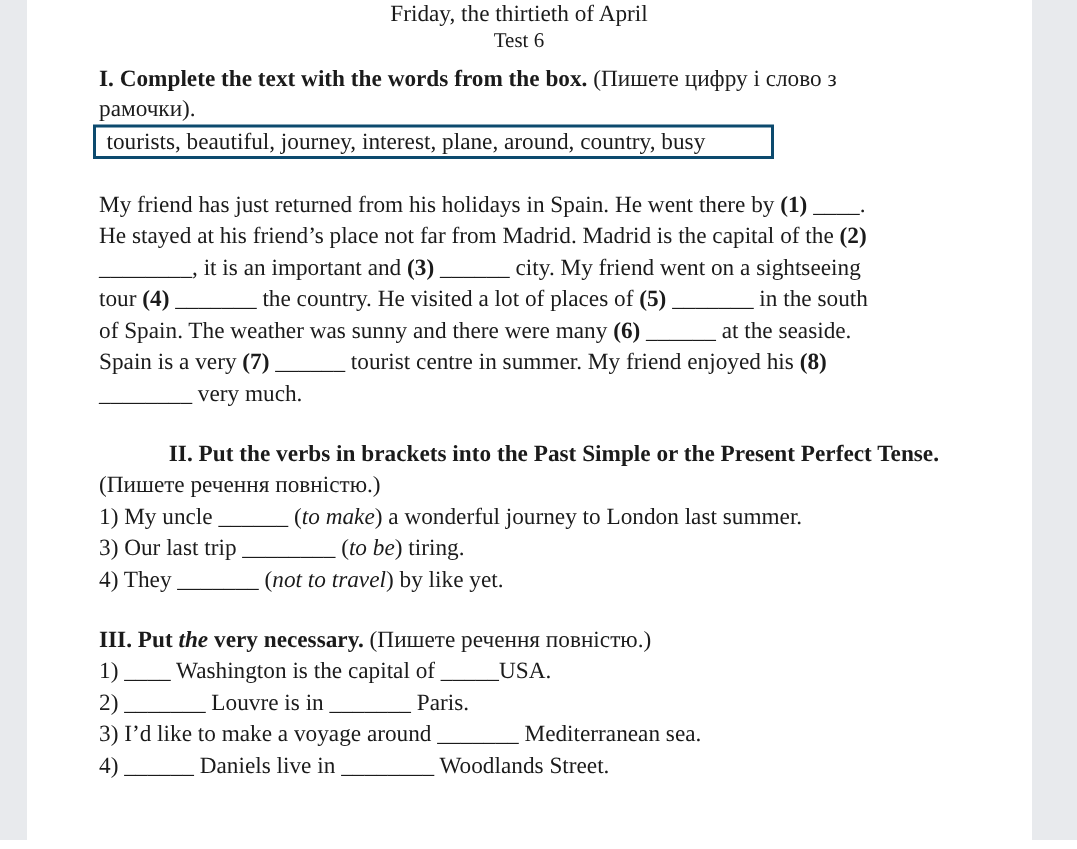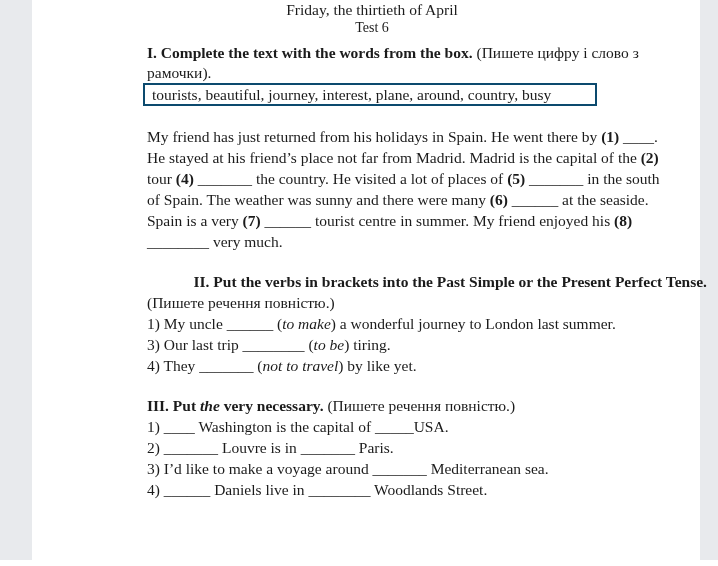--- a/index.html
+++ b/index.html
@@ -5,25 +5,25 @@
   html,body{margin:0;padding:0;background:#ffffff;}
   .stage{
     position:relative;width:718px;height:566px;overflow:hidden;
     background:#ffffff;color:#1b1b1b;
     font-family:"Liberation Serif","DejaVu Serif",serif;
     -webkit-font-smoothing:antialiased;
   }
   .strip{position:absolute;top:0;height:560px;background:#e8eaed;}
   .strip.left{left:0;width:32px;}
   .strip.right{left:688px;width:30px;}
-  .paper{position:absolute;left:44px;top:0;width:656px;height:566px;background:#ffffff;}
+  .paper{position:absolute;left:18px;top:0;width:656px;height:566px;background:#ffffff;}
   .centered{text-align:center;}
   .date-line{font-size:15.5px;line-height:17px;padding-top:1px;}
   .test-title{font-size:14px;line-height:20px;}
-  .content{padding-left:103px;width:560px;font-size:15.5px;}
+  .content{padding-left:48px;width:560px;font-size:15.5px;}
   .line{line-height:21px;white-space:nowrap;}
   .t1-heading{margin-top:5px;}
   .t1-heading .line{line-height:19.5px;}
   .word-box{
     margin-left:-4px;margin-top:1px;width:436px;
     border:2px solid #0c4a6e;padding:0 7px;
     line-height:19px;white-space:nowrap;
   }
   .paragraph{margin-top:20px;}
   .t2-heading{margin-top:19px;text-align:right;}
@@ -49,20 +49,21 @@
           <div class="line"><span>рамочки).</span></div>
         </div>
 
       <div class="word-box">
         <span>tourists, beautiful, journey, interest, plane, around, country, busy</span>
       </div>
 
       <div class="paragraph">
           <div class="line"><span>My friend has just returned from his holidays in Spain. He went there by </span><span class="seg-b">(1)</span><span> ____.</span></div>
           <div class="line"><span>He stayed at his friend’s place not far from Madrid. Madrid is the capital of the </span><span class="seg-b">(2)</span></div>
+          <div class="line"><span>________, it is an important and </span><span class="seg-b">(3)</span><span> ______ city. My friend went on a sightseeing</span></div>
           <div class="line"><span>tour </span><span class="seg-b">(4)</span><span> _______ the country. He visited a lot of places of </span><span class="seg-b">(5)</span><span> _______ in the south</span></div>
           <div class="line"><span>of Spain. The weather was sunny and there were many </span><span class="seg-b">(6)</span><span> ______ at the seaside.</span></div>
           <div class="line"><span>Spain is a very </span><span class="seg-b">(7)</span><span> ______ tourist centre in summer. My friend enjoyed his </span><span class="seg-b">(8)</span></div>
           <div class="line"><span>________ very much.</span></div>
         </div>
 
       <div class="t2-heading line"><span class="seg-b">II. Put the verbs in brackets into the Past Simple or the Present Perfect Tense.</span></div>
       <div class="line">(Пишете речення повністю.)</div>
       <div>
           <div class="line"><span>1) My uncle ______ (</span><span class="seg-i">to make</span><span>) a wonderful journey to London last summer.</span></div>

